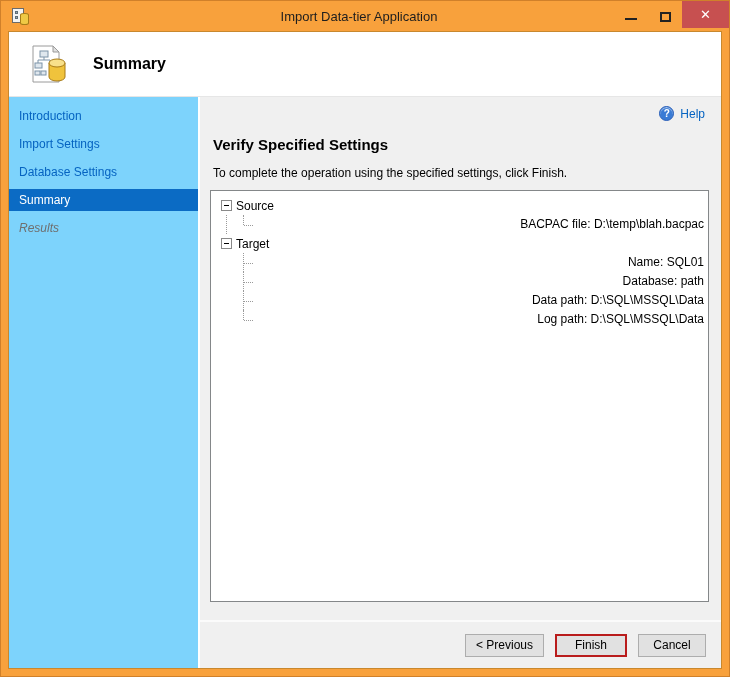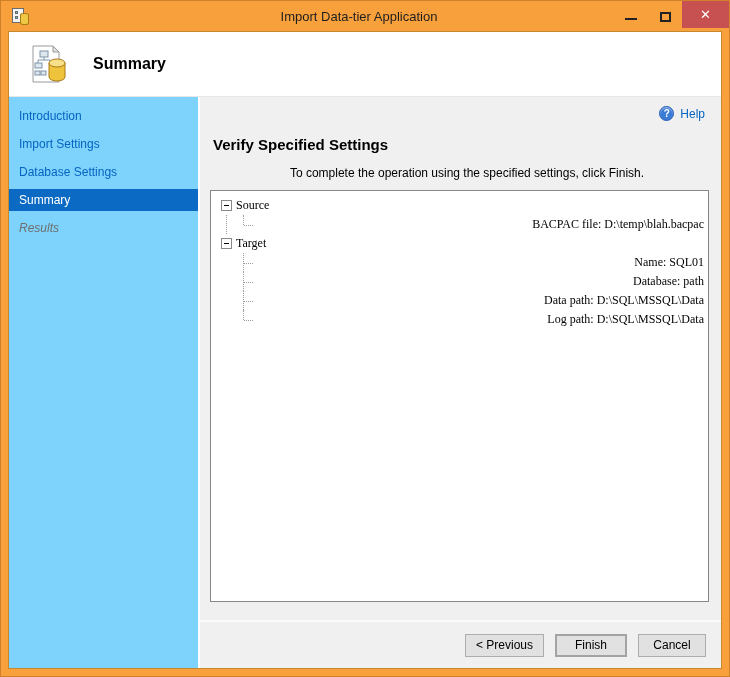--- a/index.html
+++ b/index.html
@@ -102,30 +102,30 @@
   .help-icon {
     width: 15px; height: 15px; border-radius: 50%;
     background: #3A7BD5;
     border: 1px solid #2A5FB8;
     color: #fff; font-size: 10px; font-weight: bold;
     display: flex; align-items: center; justify-content: center;
     box-shadow: inset 0 1px 1px rgba(255,255,255,.6);
   }
   .help-label { font-size: 12px; color: #0563C1; cursor: pointer; }
   .page-heading { font-size: 15px; font-weight: bold; color: #000; margin: 15px 0 0 13px; }
-  .page-desc { font-size: 12px; color: #000; margin: 13px 0 0 13px; text-align: center; }
+  .page-desc { font-size: 12px; color: #000; margin: 13px 0 0 13px; }
   
   .tree-panel {
     flex: 1 1 auto;
     margin: 10px 12px 18px 10px;
     background: #ffffff;
     border: 1px solid #848789;
     padding: 5px 4px 4px 0;
     overflow: hidden;
-    font-size: 12px; color: #000; font-family: Liberation Serif, serif;
+    font-size: 12px; color: #000;
   }
   .tree-root-row { display: flex; align-items: center; height: 19px; padding-left: 10px; }
   .expander {
     width: 11px; height: 11px; flex: 0 0 11px;
     border: 1px solid #898989; background: #fff;
     position: relative; margin-right: 4px;
   }
   .expander::after {
     content: ''; position: absolute; left: 2px; right: 2px; top: 4px;
     height: 1px; background: #000;
@@ -155,21 +155,21 @@
     background: #F0F0F0;
     display: flex; justify-content: flex-end; align-items: center;
     gap: 11px; padding-right: 15px;
   }
   .btn {
     min-width: 68px; height: 23px;
     background: #E1E1E1; border: 1px solid #ADADAD;
     font-size: 12px; color: #000; font-family: inherit;
     cursor: pointer; padding: 0 10px;
   }
-  .btn.default { border: 2px solid #a3a3a3; min-width: 72px; }
+  .btn.default { border: 2px solid #b91c1c; min-width: 72px; }
 </style>
 </head>
 <body>
 
 <div class="window">
 
   <div class="titlebar">
     <div class="app-icon">
       <span class="form">
           <i class="m1"></i>

